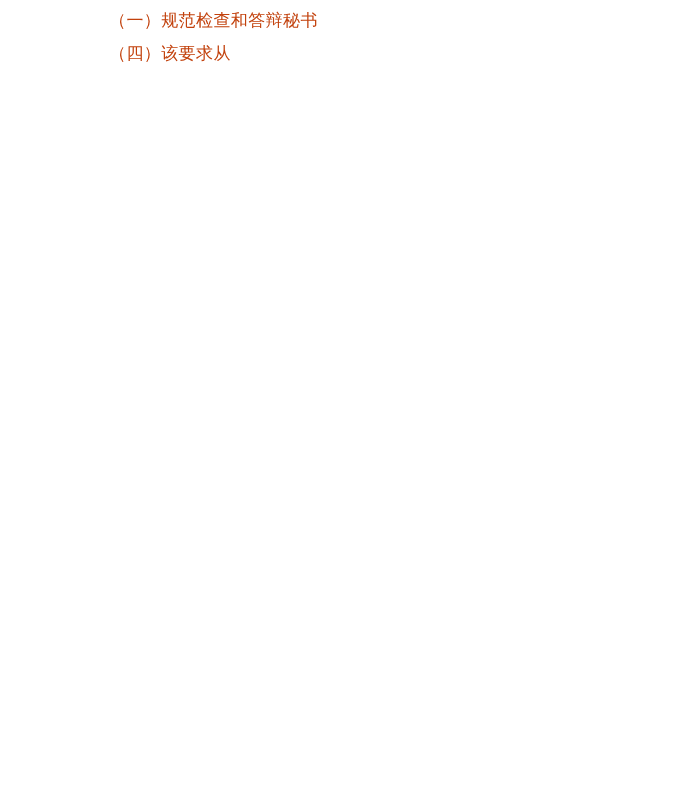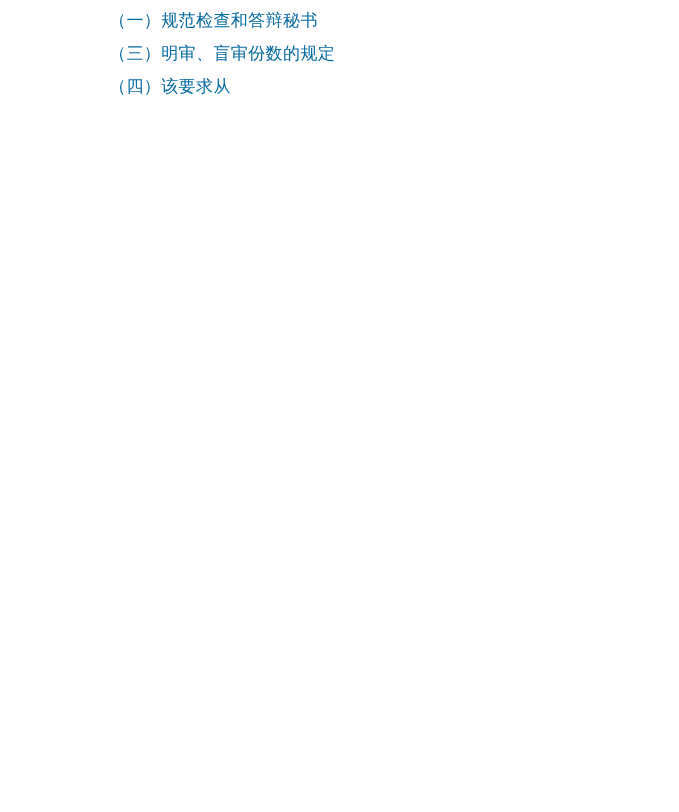--- a/index.html
+++ b/index.html
@@ -18,35 +18,34 @@
     position: relative;
     width: 679px;
     height: 812px;
     background: #ffffff;
   }
   .content {
     position: absolute;
     left: 75px;
     top: 4px;
     width: 533px;
-    color: #0369a1;
+    color: #c2410c;
     font-size: 17px;
     line-height: 33.1px;
     text-align: justify;
     letter-spacing: 0.4px;
   }
   .para {
     margin: 0;
     padding: 0;
     text-indent: 2em;
     word-break: break-all;
   }
 </style>
 </head>
 <body>
 
 <div class="page">
   <div class="content">
     <p class="para">（一）规范检查和答辩秘书</p>
-    <p class="para">（三）明审、盲审份数的规定</p>
     <p class="para">（四）该要求从</p>
   </div>
 </div>
 
 </body></html>

